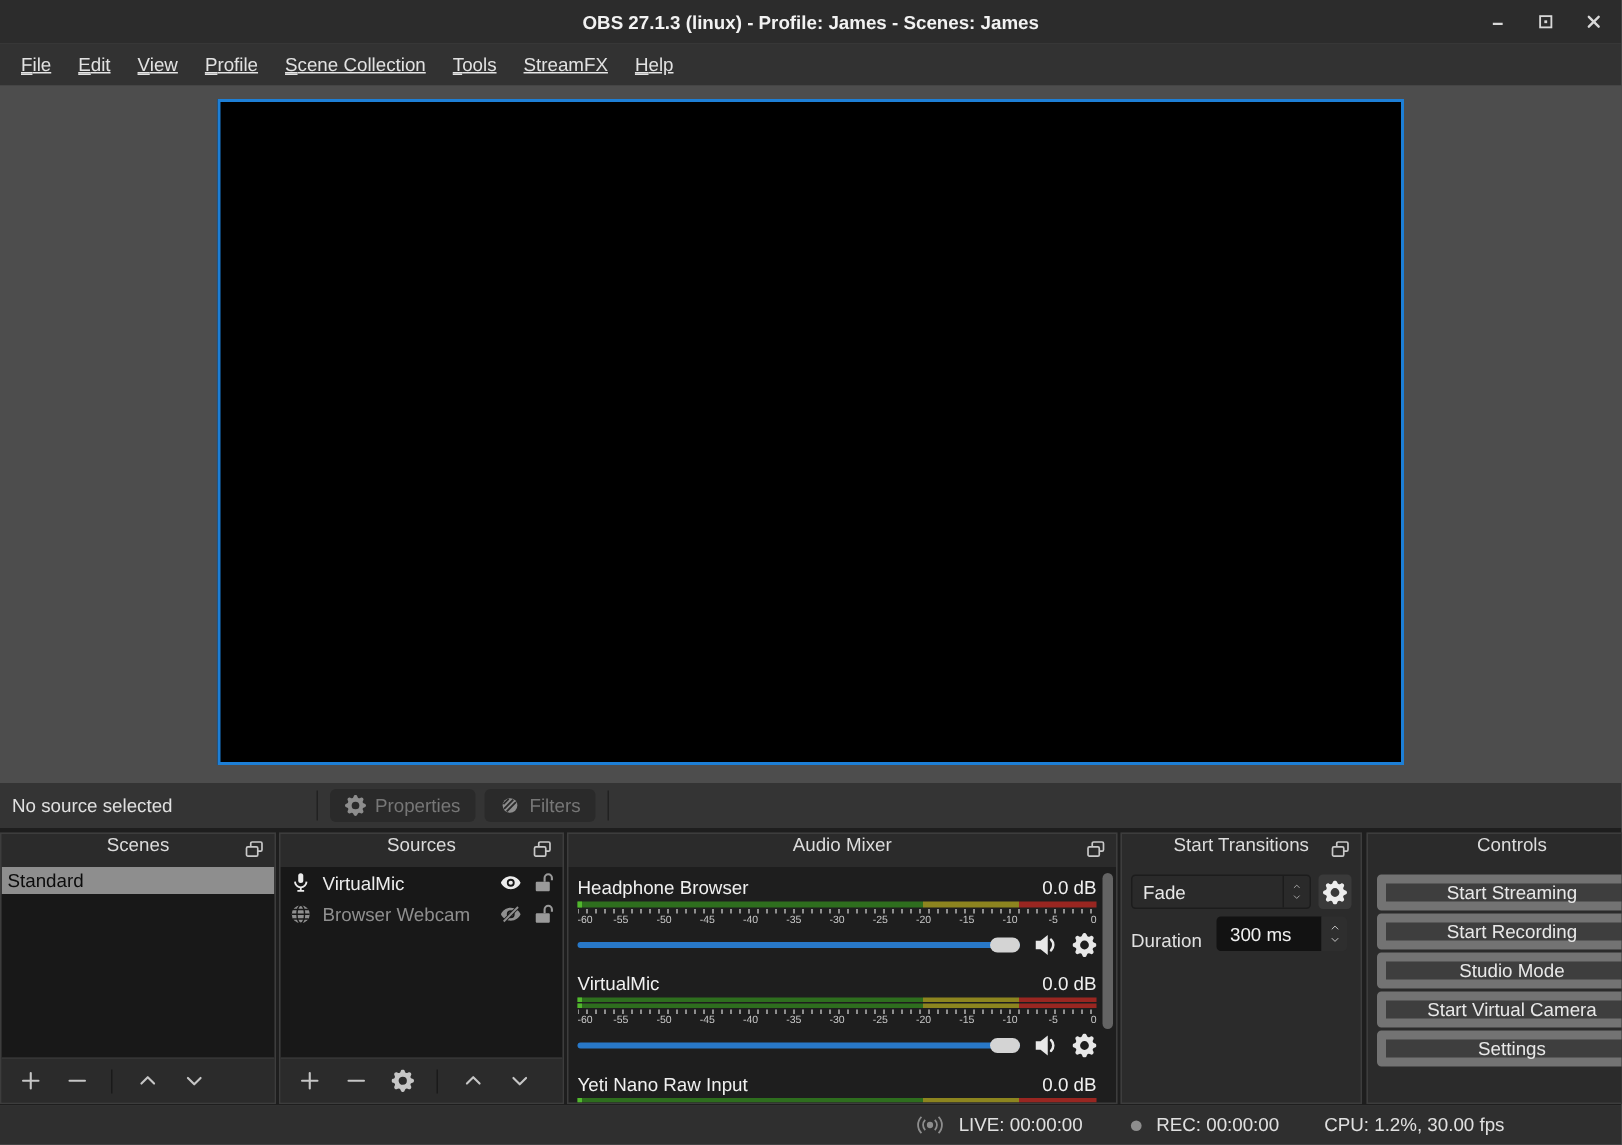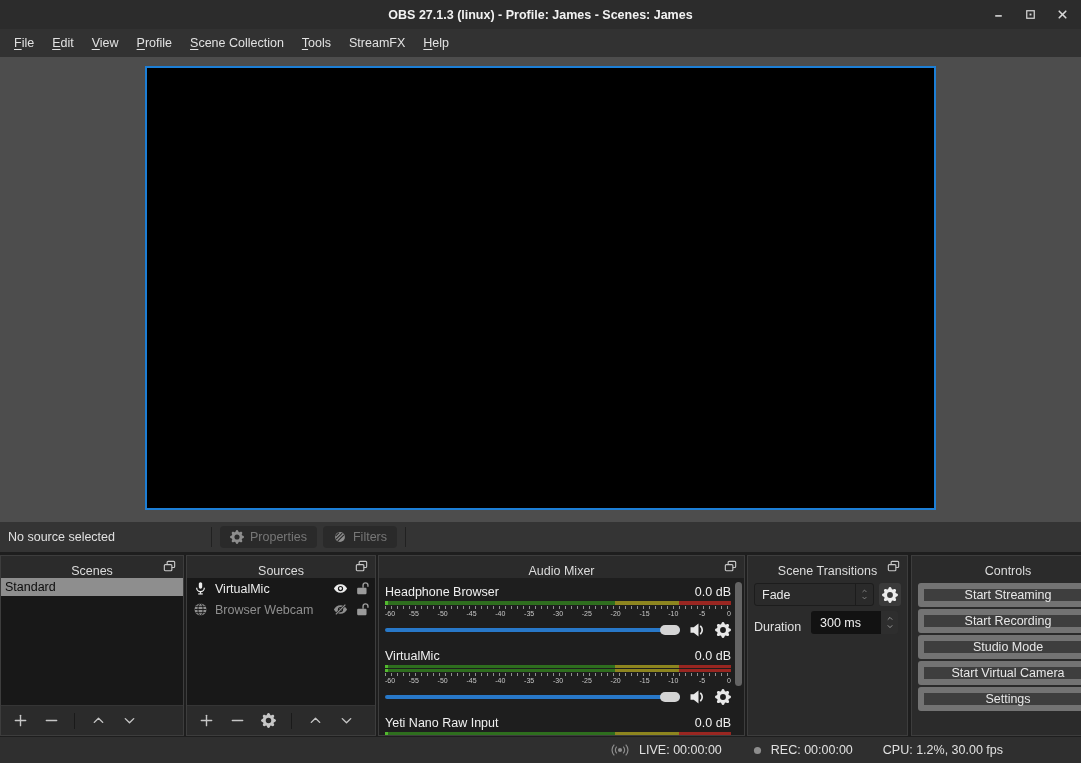--- a/index.html
+++ b/index.html
@@ -14,21 +14,21 @@
   
   .titlebar{position:absolute;top:0;left:0;right:0;height:29px;background:#2c2c2c;
     display:flex;align-items:center;justify-content:center;}
   .titlebar .title{font-weight:bold;color:#f2f2f2;}
   .win-buttons{position:absolute;right:8px;top:0;height:100%;display:flex;align-items:center;gap:10px;}
   .win-btn{width:22px;height:22px;display:flex;align-items:center;justify-content:center;color:#d8d8d8;}
   .win-btn svg{width:15px;height:15px;}
 
   
   .menubar{position:absolute;top:29px;left:0;right:0;height:28px;background:#323232;
-    display:flex;align-items:center;padding-left:5px;}
+    display:flex;align-items:center;padding-left:5px;text-decoration:underline;}
   .menu-item{padding:4px 9px;color:#e2e2e2;}
   .ul{text-decoration:underline;text-underline-offset:2px;}
 
   
   .central{position:absolute;top:57px;left:0;width:1081px;height:465px;background:#4d4d4d;}
   .preview{position:absolute;left:145px;top:9px;width:791px;height:444px;box-sizing:border-box;
     background:#000;border:2px solid #1d7fd6;}
 
   
   .src-toolbar{position:absolute;top:522px;left:0;right:0;height:30px;background:#343434;
@@ -37,21 +37,21 @@
   .v-sep{width:1px;height:20px;background:#212121;margin:0 5px;}
   .tb-btn{display:flex;gap:6px;background:#2a2a2a;border-radius:4px;
     padding:4px 10px;margin:0 3px;color:#777;}
   .tb-btn .icon{color:#8d8d8d;}
   #src-buttons{display:flex;align-items:center;}
 
   
   .dock{position:absolute;top:552px;left:0;right:0;height:185px;background:#1e1e1e;}
   .panel{position:absolute;top:3px;height:181px;box-sizing:border-box;background:#2b2b2b;
     border:1px solid #3d3d3d;display:flex;flex-direction:column;overflow:hidden;}
-  .panel-header{height:22px;flex:none;display:flex;align-items:flex-end;justify-content:center;
+  .panel-header{height:22px;flex:none;display:flex;align-items:flex-start;justify-content:center;
     position:relative;color:#dcdcdc;}
   .popout{position:absolute;right:5px;top:3px;width:16px;height:16px;color:#c9c9c9;}
   .popout svg{width:15px;height:15px;}
   .panel-scenes{left:0;width:184px;}
   .panel-sources{left:186px;width:190px;}
   .panel-mixer{left:378px;width:367px;}
   .panel-transitions{left:747px;width:161px;}
   .panel-controls{left:911px;width:194px;}
 
   .panel-list{flex:1;background:#181818;overflow:hidden;}
@@ -445,21 +445,21 @@
               <div class="meter-peak" style="background: rgb(82, 184, 46);"></div>
             </div>
           </div>
         </div>
       </div>
     <div class="mixer-scrollbar"></div>
   </div>
 
   <div class="panel panel-transitions">
     <div class="panel-header">
-      <span>Scene Transitions</span>
+      <span>Start Transitions</span>
       <span class="popout"><svg viewBox="0 0 16 16">
             <rect x="5.5" y="2.5" width="8" height="6.5" rx="1" fill="none" stroke="currentColor" stroke-width="1.2"></rect>
             <rect x="2.5" y="6" width="8" height="6.5" rx="1" fill="#2b2b2b" stroke="currentColor" stroke-width="1.2"></rect>
           </svg></span>
     </div>
     <div class="trans-content">
       <div class="trans-row1">
         <div class="combo">
           <span class="combo-label">Fade</span>
           <span class="combo-spin" id="combo-spin">

